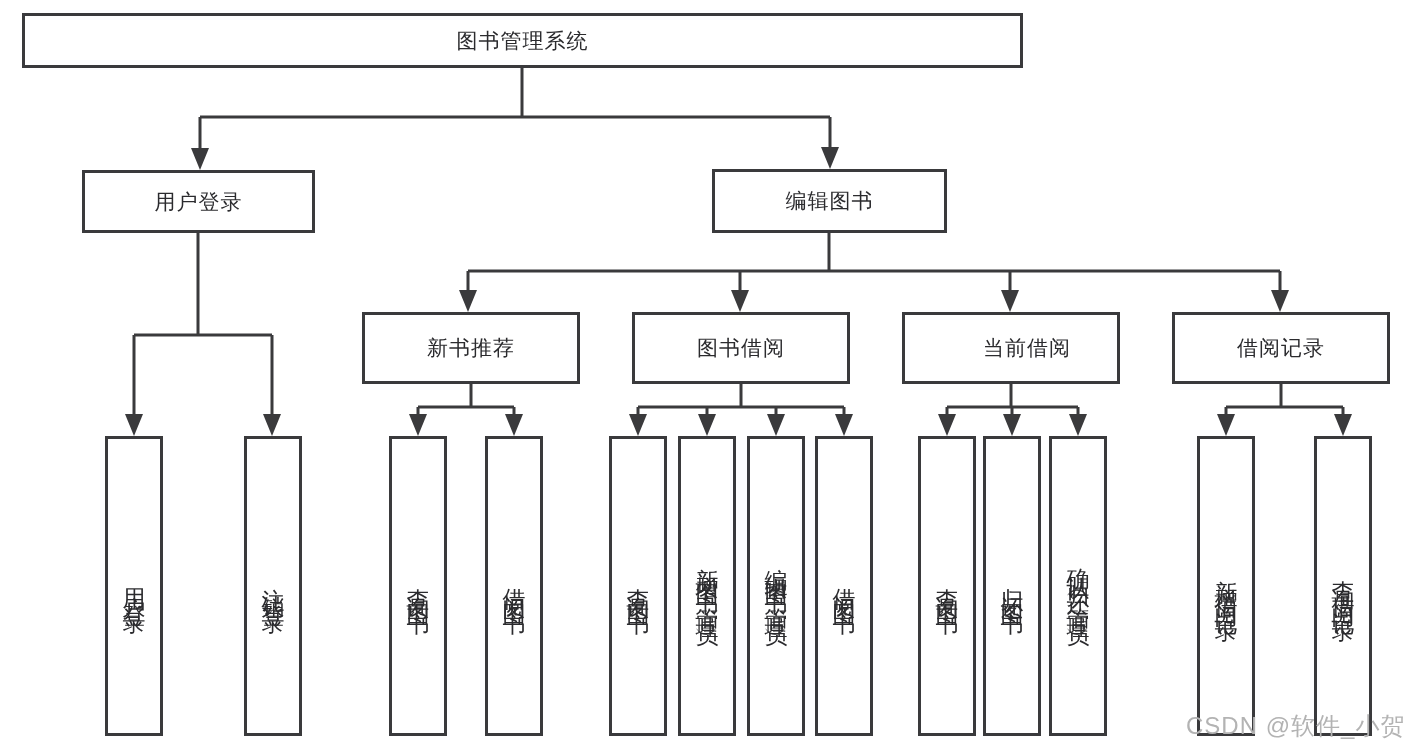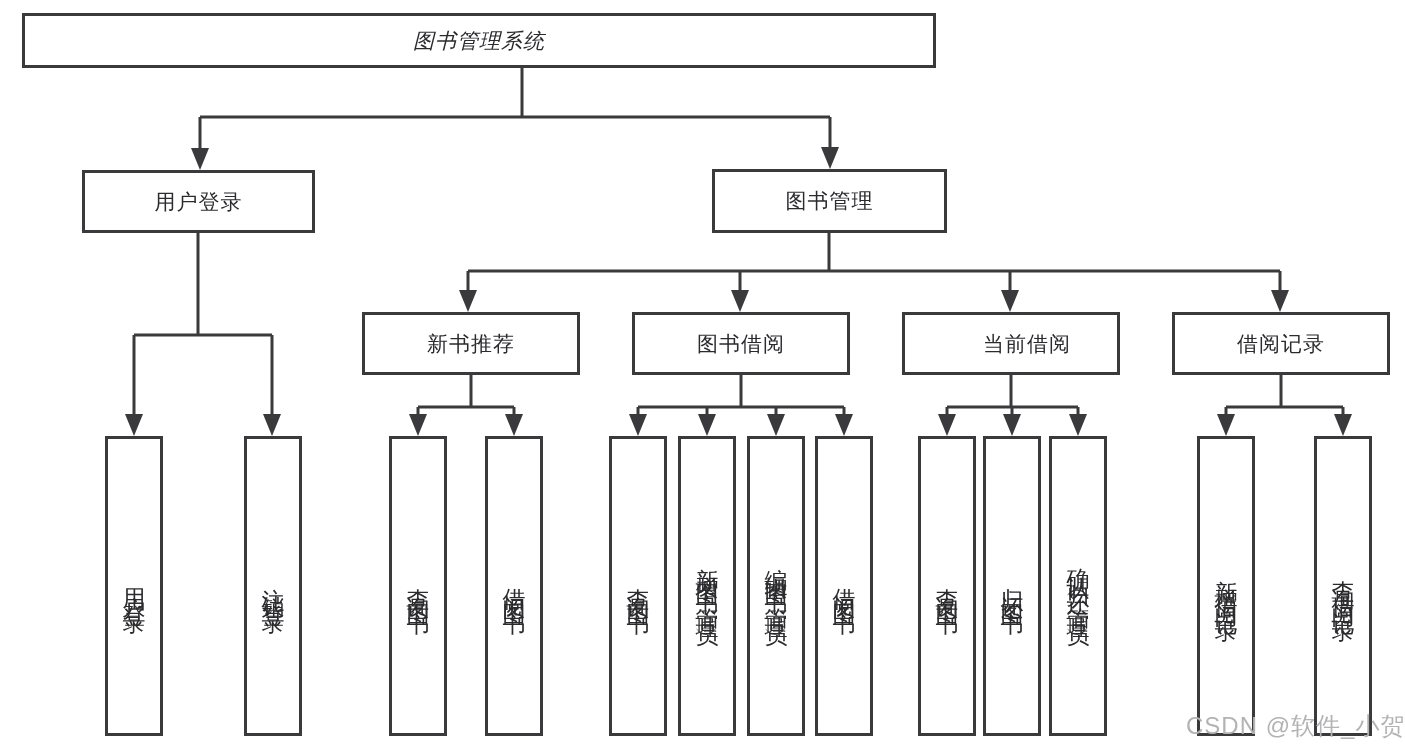--- a/index.html
+++ b/index.html
@@ -24,24 +24,24 @@
     display: flex;
     align-items: center;
     justify-content: center;
     color: #2b2b2e;
   }
   .hlabel {
     font-size: 21px;
     letter-spacing: 1px;
     white-space: nowrap;
   }
-  .root  { left: 22px;  top: 13px;  width: 914px; height: 55px; font-style: italic; }
+  .root  { left: 22px;  top: 13px;  width: 1001px; height: 55px; }
   .lv2a  { left: 82px;  top: 170px; width: 233px;  height: 63px; }
   .lv2b  { left: 712px; top: 169px; width: 235px;  height: 64px; }
-  .lv3   { top: 312px; width: 218px; height: 63px; }
+  .lv3   { top: 312px; width: 218px; height: 72px; }
   .lv3a  { left: 362px; }
   .lv3b  { left: 632px; }
   .lv3c  { left: 902px; padding-left: 32px; }
   .lv3d  { left: 1172px; }
   .vnode { top: 436px; width: 58px; height: 300px; }
   .vlabel {
     writing-mode: vertical-rl;
     text-orientation: mixed;
     font-size: 23px;
     letter-spacing: 8px;
@@ -105,21 +105,21 @@
   </svg>
 
   <div class="box root">
     <span class="hlabel">图书管理系统</span>
   </div>
 
   <div class="box lv2a">
     <span class="hlabel">用户登录</span>
   </div>
   <div class="box lv2b">
-    <span class="hlabel">图书管理</span>
+    <span class="hlabel">编辑图书</span>
   </div>
 
   <div class="box lv3 lv3a">
     <span class="hlabel">新书推荐</span>
   </div>
   <div class="box lv3 lv3b">
     <span class="hlabel">图书借阅</span>
   </div>
   <div class="box lv3 lv3c">
     <span class="hlabel">当前借阅</span>

